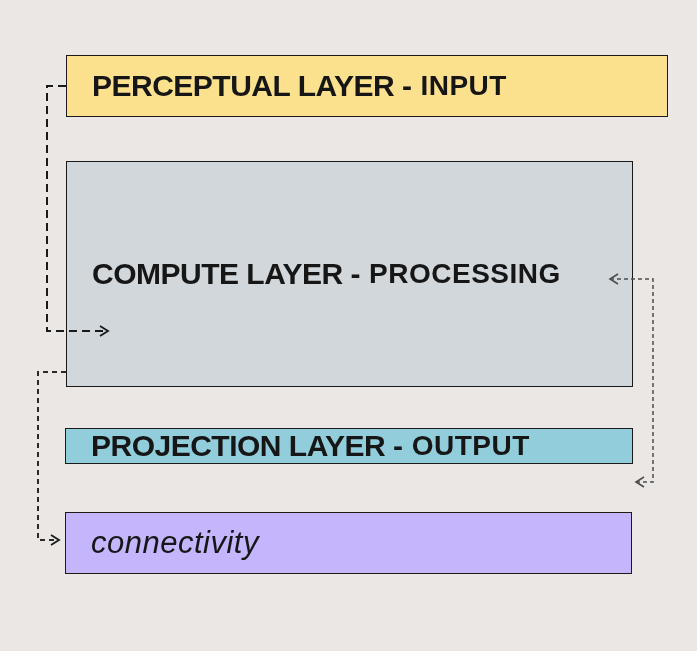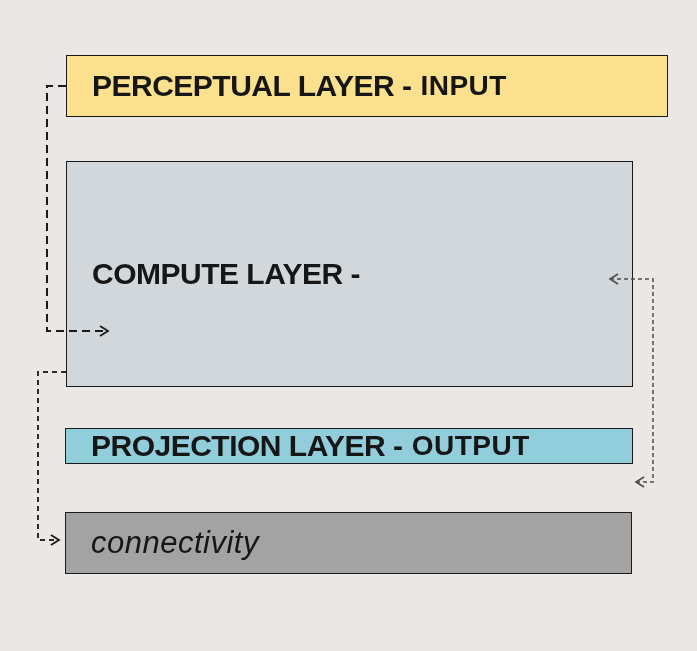--- a/index.html
+++ b/index.html
@@ -23,21 +23,21 @@
     border: 1.5px solid #1a1a1a;
     display: flex;
     align-items: center;
     padding-left: 25px;
     white-space: nowrap;
     color: #161616;
   }
   .box-perceptual  { left: 66px; top: 55px;  width: 602px; height: 62px;  background: #FBE18E; }
   .box-compute     { left: 66px; top: 161px; width: 567px; height: 226px; background: #D2D7DB; }
   .box-projection  { left: 65px; top: 428px; width: 568px; height: 36px;  background: #92CDDC; }
-  .box-connectivity{ left: 65px; top: 512px; width: 567px; height: 62px;  background: #a3a3a3; }
+  .box-connectivity{ left: 65px; top: 512px; width: 567px; height: 62px;  background: #c4b5fd; }
 
   .label-bold {
     font-weight: bold;
     font-size: 30px;
     letter-spacing: -0.5px;
     margin-right: 9px;
   }
   .label-regular {
     font-weight: bold;
     font-size: 28px;
@@ -62,20 +62,21 @@
 
 <div id="canvas">
 
   <div class="layer-box box-perceptual">
     <span class="label-bold">PERCEPTUAL LAYER -</span>
     <span class="label-regular">INPUT</span>
   </div>
 
   <div class="layer-box box-compute">
     <span class="label-bold">COMPUTE LAYER -</span>
+    <span class="label-regular">PROCESSING</span>
   </div>
 
   <div class="layer-box box-projection">
     <span class="label-bold">PROJECTION LAYER -</span>
     <span class="label-regular">OUTPUT</span>
   </div>
 
   <div class="layer-box box-connectivity">
     <span class="label-italic">connectivity</span>
   </div>

